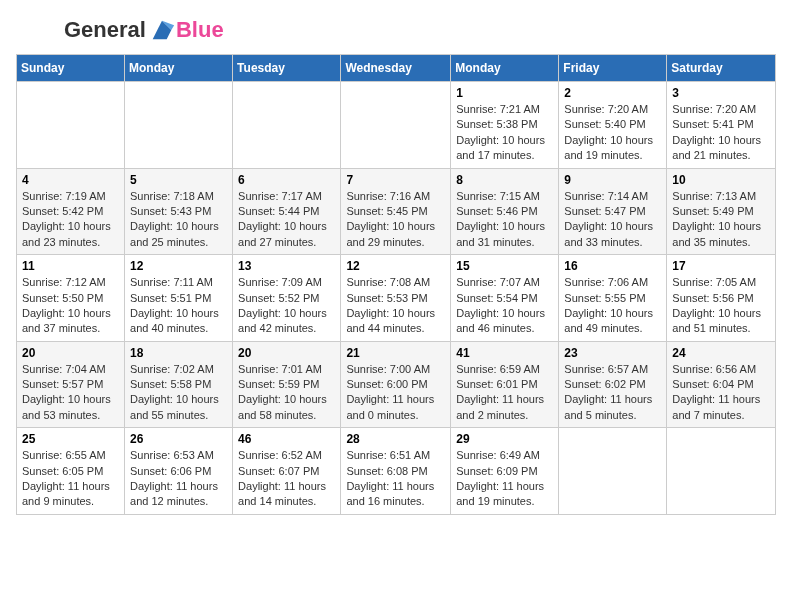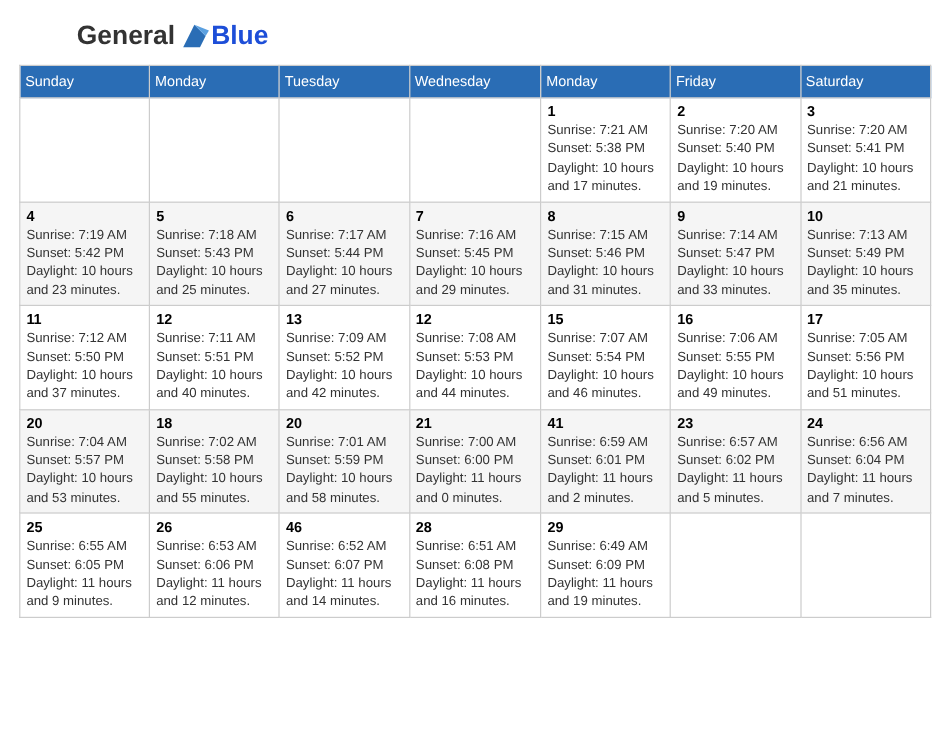--- a/index.html
+++ b/index.html
@@ -18,21 +18,21 @@
     }
     .logo {
       display: flex;
       align-items: center;
       font-size: 22px;
       font-weight: bold;
       color: #333;
       margin-left: 48px;
     }
     .logo-general { color: #333; }
-    .logo-blue { color: #1d4ed8; }
+    .logo-blue { color: #ec4899; }
     .logo-icon {
       width: 28px;
       height: 28px;
       margin-left: 2px;
       margin-right: 0px;
     }
     .title-block {
       text-align: right;
     }
     .main-title {
@@ -48,21 +48,21 @@
       width: 100%;
       border-collapse: collapse;
       font-size: 11px;
     }
     .calendar-table thead tr th {
       background-color: #2a6db5;
       color: #fff;
       padding: 6px 4px;
       text-align: left;
       font-size: 12px;
-      font-weight: normal;
+      font-weight: bold;
       border: 1px solid #ccc;
     }
     .calendar-table tbody tr td {
       border: 1px solid #ccc;
       padding: 4px 5px;
       vertical-align: top;
       width: 113px;
       min-height: 80px;
       height: 85px;
       background: #fff;

